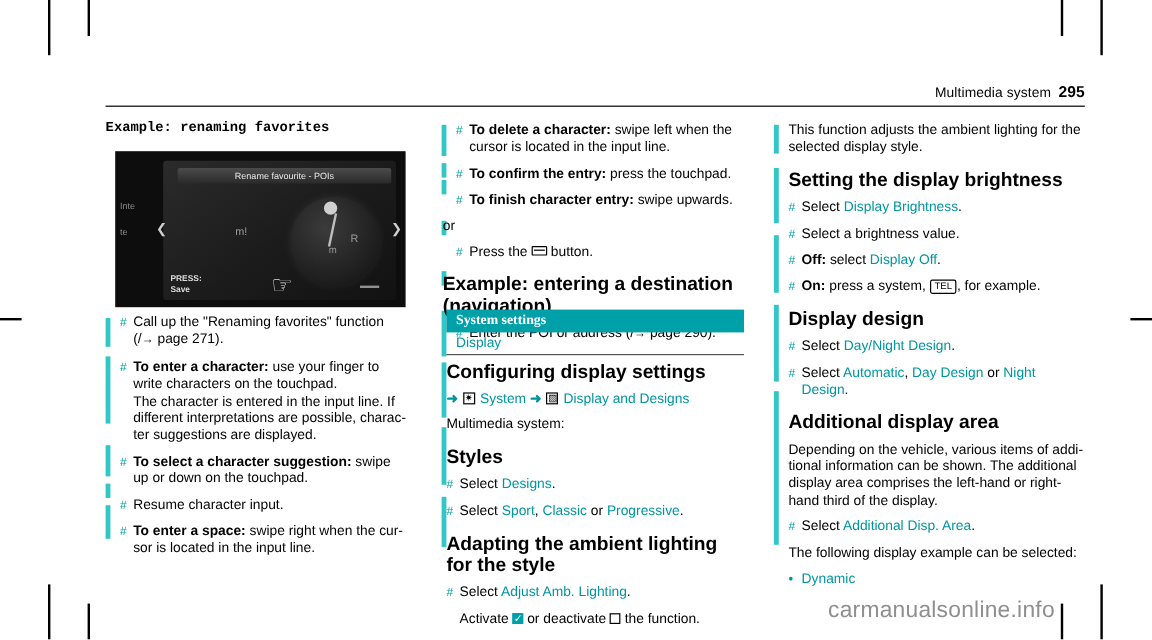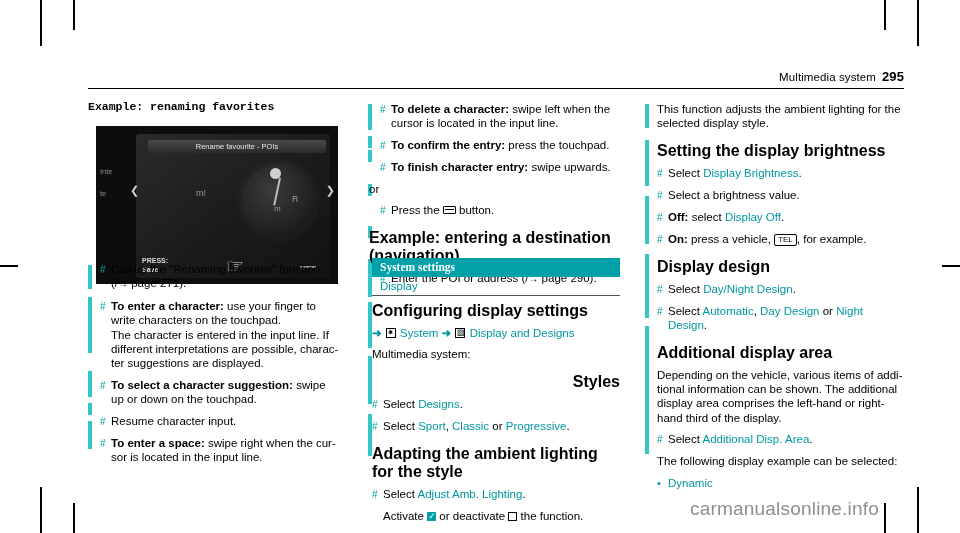--- a/index.html
+++ b/index.html
@@ -59,21 +59,21 @@
     background:#00a0a8; color:#fff; font-weight:700; font-size:11.5px;
     padding:3px 8px 4px 8px; margin:0 0 3px 0;font-family:Liberation Serif, serif;
   }
   .subbanner {
     color:#0096a0; font-size:11.5px; padding:0 0 3px 0;
     border-bottom:1px solid #555; margin-bottom:9px;
   }
 
   
   .shot {
-    position:absolute; left:96px; top:126px; width:242px; height:158px;
+    position:absolute; left:96px; top:126px; width:242px; height:130px;
     background:#0d0d0d; overflow:hidden;
   }
   .shot .panel {
     position:absolute; left:40px; top:8px; right:8px; bottom:6px;
     background:linear-gradient(145deg,#2b2b2b 0%,#1b1b1b 55%,#121212 100%);
     border-radius:3px;
   }
   .shot .titlebar {
     position:absolute; left:52px; top:14px; width:178px; height:13px;
     background:linear-gradient(180deg,#4b4b4b,#2a2a2a);
@@ -292,21 +292,21 @@
   <div class="plain" style="margin-left:-8px;">
     <span class="tealtext" style="font-weight:700;">➜</span>
     <span class="iconsq gear"></span>
     <span class="link">System</span>
     <span class="tealtext" style="font-weight:700;">➜</span>
     <span class="iconsq disp"></span>
     <span class="link">Display and Designs</span>
   </div>
   <div class="plain" style="margin-left:-8px;margin-bottom:3px;">Multimedia system:</div>
 
-  <div class="shead" style="margin-left:-8px;text-align:right;">Styles</div>
+  <div class="shead" style="margin-left:-8px;">Styles</div>
   <div class="row" style="margin-left:-8px;">
     <div class="marker">#</div>
     <div class="txt">Select <span class="link">Designs</span>.</div>
   </div>
   <div class="row" style="margin-left:-8px;">
     <div class="marker">#</div>
     <div class="txt">Select <span class="link">Sport</span>, <span class="link">Classic</span> or <span class="link">Progressive</span>.</div>
   </div>
 
   <div class="shead" style="margin-left:-8px;">Adapting the ambient lighting for the style</div>
@@ -338,21 +338,21 @@
     <div class="marker">#</div>
     <div class="txt">Select a brightness value.</div>
   </div>
 
   <div class="row">
     <div class="marker">#</div>
     <div class="txt"><b>Off:</b> <span>select</span> <span class="link">Display Off</span>.</div>
   </div>
   <div class="row">
     <div class="marker">#</div>
-    <div class="txt"><b>On:</b> <span>press a vehicle,</span> <span class="key">TEL</span><span>, for example.</span></div>
+    <div class="txt"><b>On:</b> <span>press a system,</span> <span class="key">TEL</span><span>, for example.</span></div>
   </div>
 
   <div class="shead">Display design</div>
   <div class="row">
     <div class="marker">#</div>
     <div class="txt">Select <span class="link">Day/Night Design</span>.</div>
   </div>
   <div class="row">
     <div class="marker">#</div>
     <div class="txt">Select <span class="link">Automatic</span>, <span class="link">Day Design</span> or <span class="link">Night Design</span>.</div>

